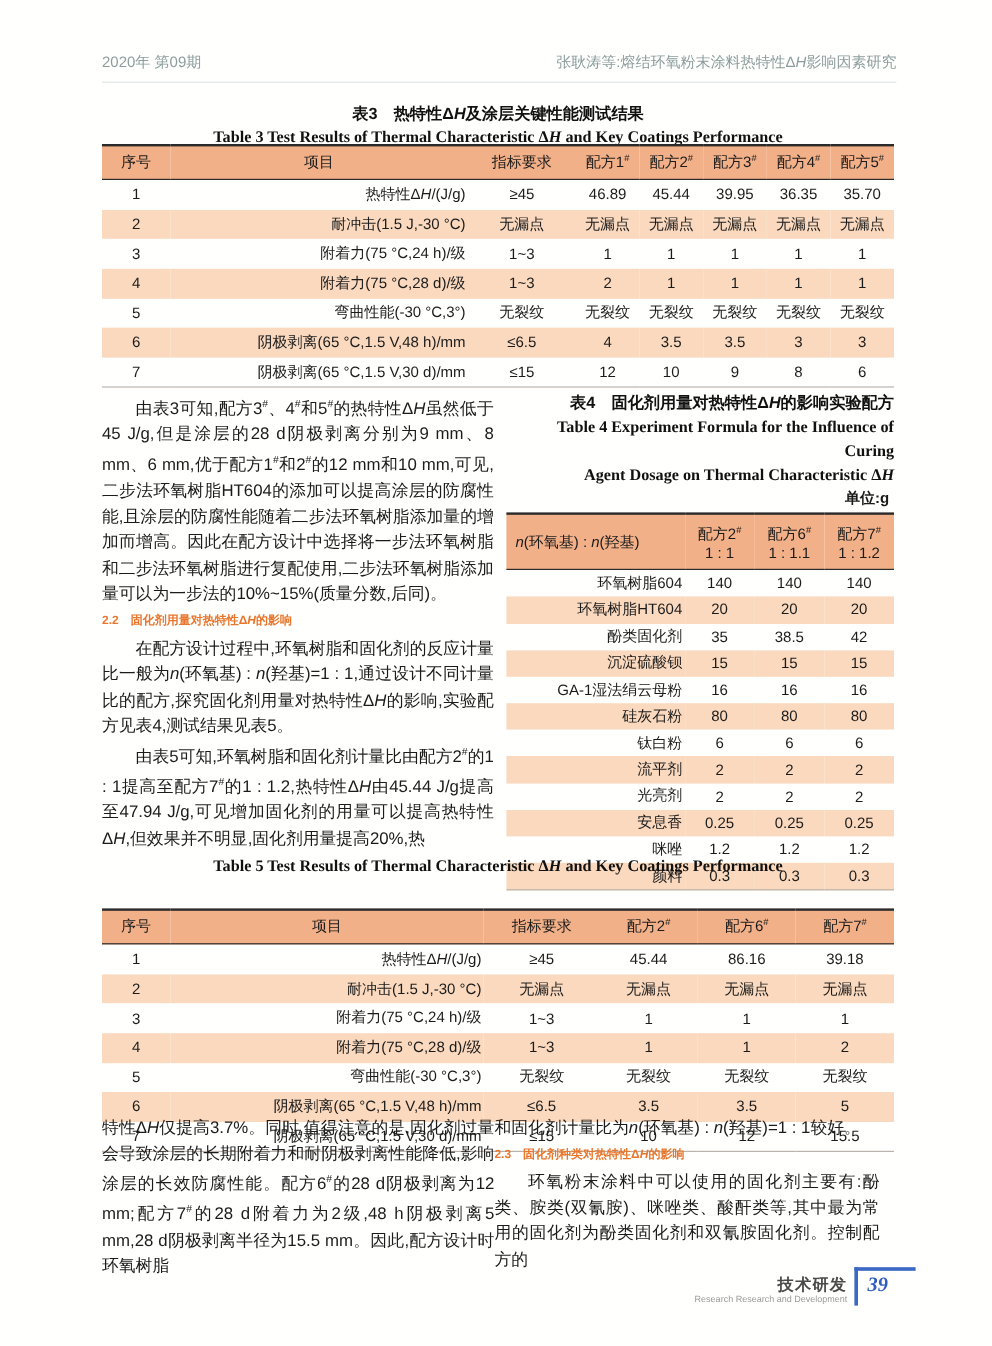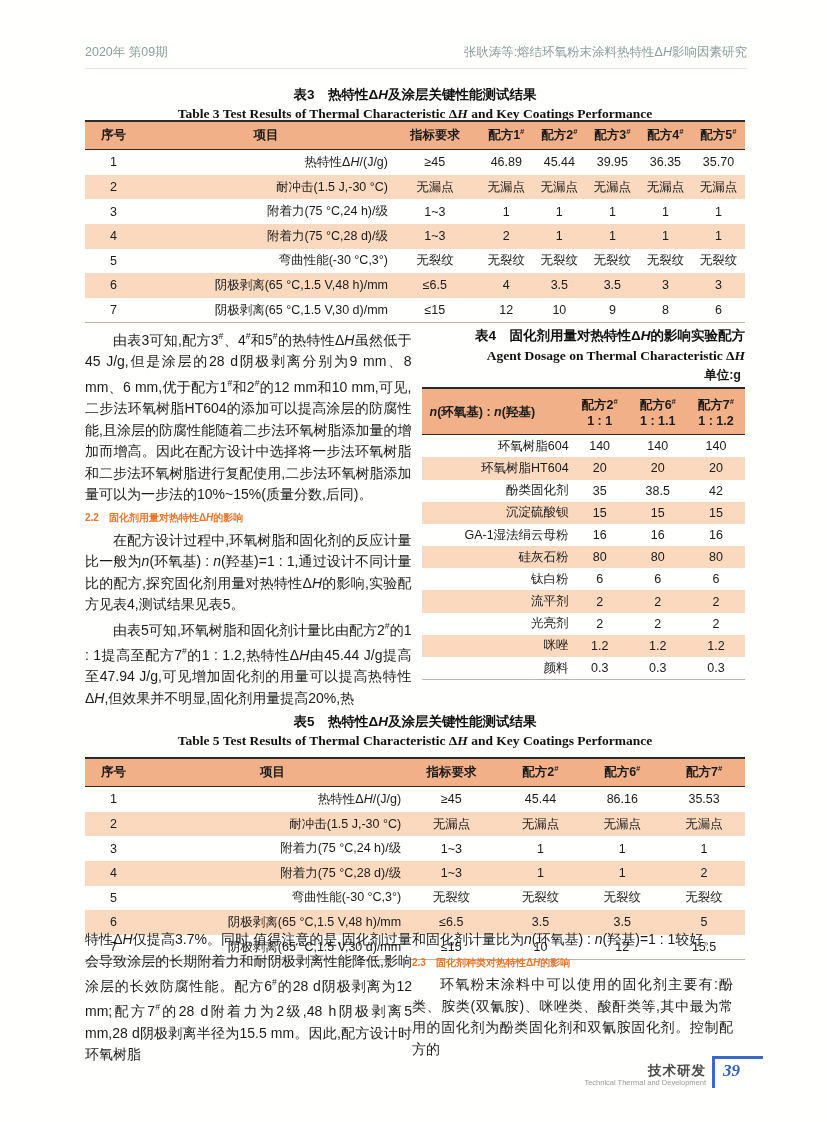--- a/index.html
+++ b/index.html
@@ -13,21 +13,21 @@
              color:#8c9c9c;font-size:12.5px;padding-bottom:7px;
              border-bottom:1px solid #dde6e6;}
 
   
   .caption-block{position:absolute;left:85px;width:660px;text-align:center;line-height:19px;}
   .cap-cn{font-weight:bold;font-size:13.5px;color:#111;}
   .cap-en{font-family:"Liberation Serif",serif;font-weight:bold;font-size:13.5px;color:#111;}
 
   
   .datatable{border-collapse:collapse;font-size:12.5px;color:#1b1b1b;table-layout:fixed;}
-  .datatable thead th{background:#F2B088;font-weight:bold;padding:5px 2px;
+  .datatable thead th{background:#F2B088;font-weight:normal;padding:5px 2px;
         border-top:2px solid #2a2a2a;border-bottom:1.2px solid #2a2a2a;text-align:center;}
   .datatable tbody td{padding:3.8px 2px;text-align:center;}
   .datatable tbody tr:nth-child(even){background:#FAD9BE;}
   .datatable{border-bottom:1.5px solid #b9b3ab;}
   .datatable td.item{text-align:right;padding-left:10px;}
   sup{font-size:0.62em;}
 
   .t3-table{position:absolute;top:120px;left:85px;width:660px;}
   .t3-table th:nth-child(1),.t3-table td:nth-child(1){width:8%;}
   .t3-table th:nth-child(2),.t3-table td:nth-child(2){width:37%;}
@@ -172,20 +172,21 @@
   <div class="mid-cols">
     <div class="col-l">
       <p class="body indent">由表3可知,配方3<sup>#</sup>、4<sup>#</sup>和5<sup>#</sup>的热特性Δ<i>H</i>虽然低于45 J/g,但是涂层的28 d阴极剥离分别为9 mm、8 mm、6 mm,优于配方1<sup>#</sup>和2<sup>#</sup>的12 mm和10 mm,可见,二步法环氧树脂HT604的添加可以提高涂层的防腐性能,且涂层的防腐性能随着二步法环氧树脂添加量的增加而增高。因此在配方设计中选择将一步法环氧树脂和二步法环氧树脂进行复配使用,二步法环氧树脂添加量可以为一步法的10%~15%(质量分数,后同)。</p>
       <h3 class="sec-heading">2.2　固化剂用量对热特性Δ<i>H</i>的影响</h3>
       <p class="body indent">在配方设计过程中,环氧树脂和固化剂的反应计量比一般为<i>n</i>(环氧基) : <i>n</i>(羟基)=1 : 1,通过设计不同计量比的配方,探究固化剂用量对热特性Δ<i>H</i>的影响,实验配方见表4,测试结果见表5。</p>
       <p class="body indent">由表5可知,环氧树脂和固化剂计量比由配方2<sup>#</sup>的1 : 1提高至配方7<sup>#</sup>的1 : 1.2,热特性Δ<i>H</i>由45.44 J/g提高至47.94 J/g,可见增加固化剂的用量可以提高热特性Δ<i>H</i>,但效果并不明显,固化剂用量提高20%,热</p>
     </div>
     <div class="col-r">
       <div class="t4cap">
         <div class="cap-cn">表4　固化剂用量对热特性Δ<i>H</i>的影响实验配方</div>
+        <div class="cap-en">Table 4   Experiment Formula for the Influence of Curing</div>
         <div class="cap-en">Agent Dosage on Thermal Characteristic Δ<i>H</i></div>
       </div>
       <div class="unit">单位:g</div>
       <table class="datatable t4-table">
           <thead>
             <tr>
               <th><i>n</i>(环氧基) : <i>n</i>(羟基)</th>
               <th>配方2<sup>#</sup><br>1 : 1</th>
               <th>配方6<sup>#</sup><br>1 : 1.1</th>
               <th>配方7<sup>#</sup><br>1 : 1.2</th>
@@ -240,59 +241,64 @@
               <td>2</td>
               <td>2</td>
             </tr>
             <tr>
               <td class="item">光亮剂</td>
               <td>2</td>
               <td>2</td>
               <td>2</td>
             </tr>
             <tr>
+              <td class="item">安息香</td>
+              <td>0.25</td>
+              <td>0.25</td>
+              <td>0.25</td>
+            </tr>
+            <tr>
               <td class="item">咪唑</td>
               <td>1.2</td>
               <td>1.2</td>
               <td>1.2</td>
             </tr>
             <tr>
               <td class="item">颜料</td>
               <td>0.3</td>
               <td>0.3</td>
               <td>0.3</td>
             </tr>
           </tbody>
         </table>
     </div>
   </div>
 
   <div class="caption-block" style="top:712px">
-    <div class="cap-cn">表5　热特性Δ<i>H</i>及涂层关键性能测试结果</div>
     <div class="cap-en">Table 5   Test Results of Thermal Characteristic Δ<i>H</i> and Key Coatings Performance</div>
   </div>
   <table class="datatable t5-table">
       <thead>
         <tr>
           <th>序号</th>
           <th>项目</th>
           <th>指标要求</th>
           <th>配方2<sup>#</sup></th>
           <th>配方6<sup>#</sup></th>
           <th>配方7<sup>#</sup></th>
         </tr>
       </thead>
       <tbody>
         <tr>
           <td>1</td>
           <td class="item">热特性Δ<i>H</i>/(J/g)</td>
           <td>≥45</td>
           <td>45.44</td>
           <td>86.16</td>
-          <td>35.53</td>
+          <td>39.18</td>
         </tr>
         <tr>
           <td>2</td>
           <td class="item">耐冲击(1.5 J,-30 °C)</td>
           <td>无漏点</td>
           <td>无漏点</td>
           <td>无漏点</td>
           <td>无漏点</td>
         </tr>
         <tr>
@@ -345,20 +351,20 @@
     <div class="col-r">
       <p class="body">和固化剂计量比为<i>n</i>(环氧基) : <i>n</i>(羟基)=1 : 1较好。</p>
       <h3 class="sec-heading">2.3　固化剂种类对热特性Δ<i>H</i>的影响</h3>
       <p class="body indent">环氧粉末涂料中可以使用的固化剂主要有:酚类、胺类(双氰胺)、咪唑类、酸酐类等,其中最为常用的固化剂为酚类固化剂和双氰胺固化剂。控制配方的</p>
     </div>
   </div>
 
   <div class="pg-footer">
     <div class="f-labels">
       <div class="f-cn">技术研发</div>
-      <div class="f-en">Technical Thermal and Development</div>
+      <div class="f-en">Research Research and Development</div>
     </div>
     <div class="f-num-box">
       <span class="f-num">39</span>
     </div>
   </div>
 
 </div>
 
 </body></html>

